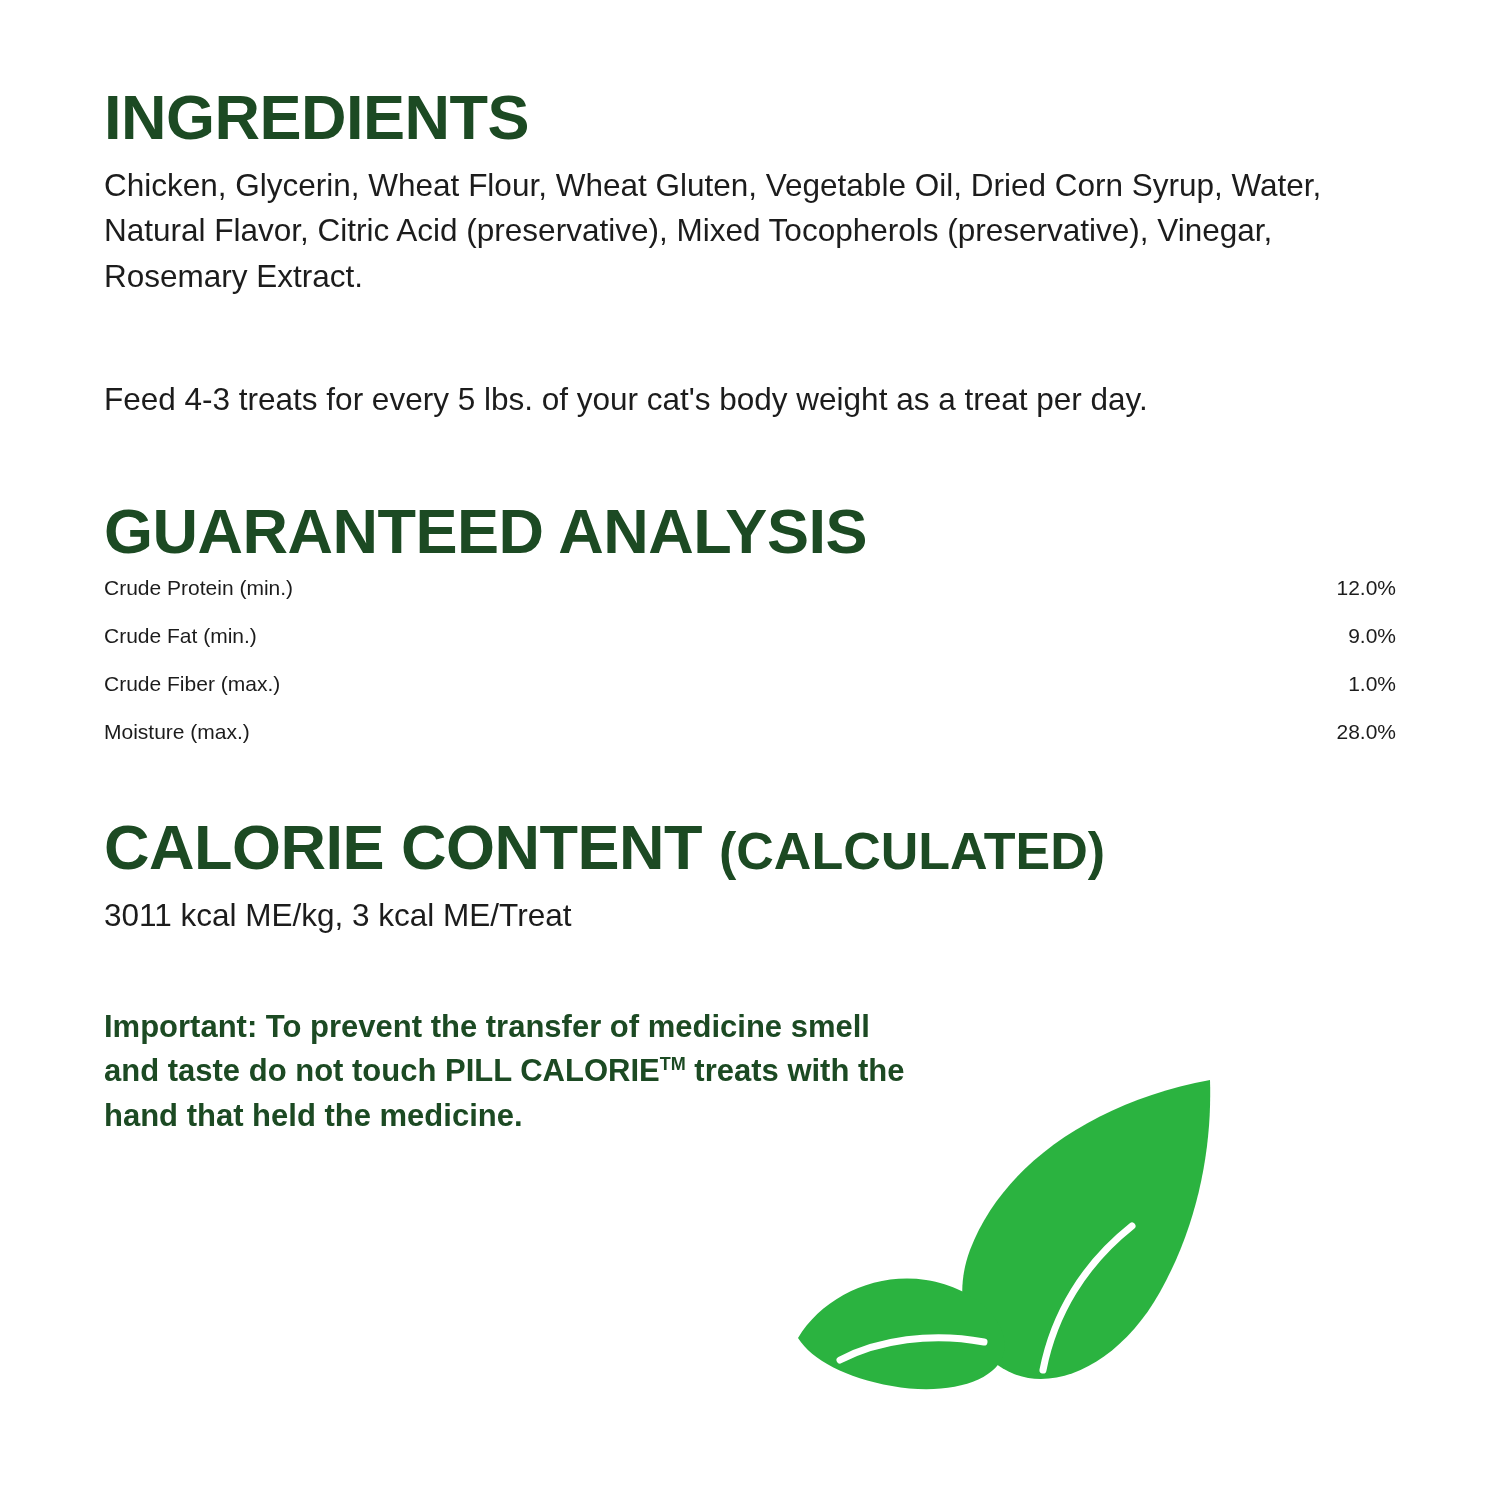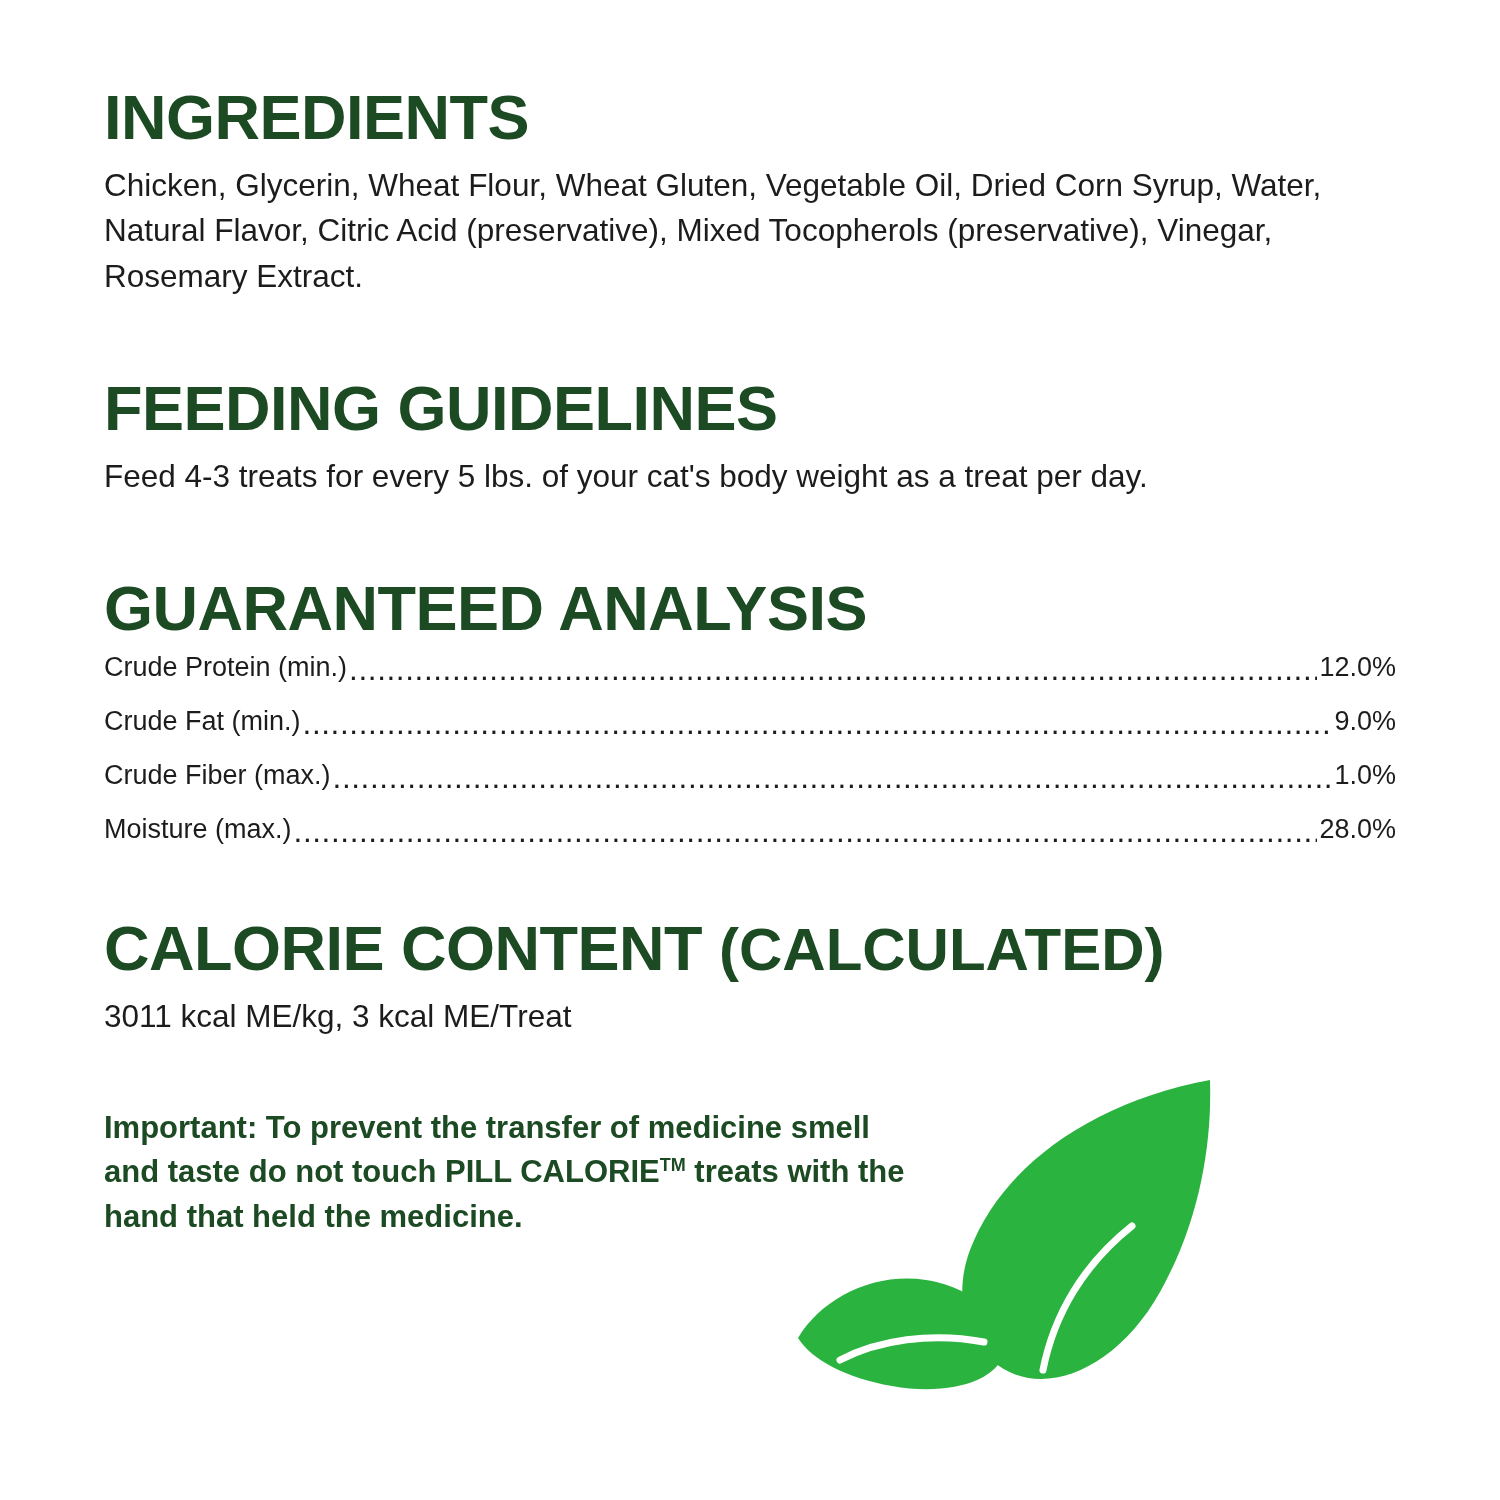--- a/index.html
+++ b/index.html
@@ -33,21 +33,21 @@
     font-family: "Liberation Sans", sans-serif;
     color: #1c4a23;
     font-weight: bold;
     font-size: 63px;
     line-height: 1.0;
     letter-spacing: -0.5px;
     margin: 0 0 14px 0;
     text-transform: uppercase;
   }
   h2.section-title .sub {
-    font-size: 60px;
+    font-size: 52px;
     letter-spacing: 0px;
   }
 
   p.body-text {
     font-size: 31.5px;
     line-height: 1.44;
     color: #1c1c1c;
     margin: 0;
     max-width: 1290px;
   }
@@ -59,21 +59,21 @@
 
   .ga-list {
     margin: 0;
     padding: 0;
     list-style: none;
     width: 1292px;
   }
   .ga-row {
     display: flex;
     align-items: flex-start;
-    font-size: 27px;
+    font-size: 21px;
     line-height: 1.0;
     color: #1c1c1c;
     margin-bottom: 27px;
     white-space: nowrap;
   }
   .ga-row:last-child { margin-bottom: 0; }
   .ga-label { flex: 0 0 auto; }
   .ga-dots {
     flex: 1 1 auto;
     overflow: hidden;
@@ -118,21 +118,20 @@
 
 <div class="page">
   <div class="content">
 
     <section class="block-ingredients">
       <h2 class="section-title">INGREDIENTS</h2>
       <p class="body-text">Chicken, Glycerin, Wheat Flour, Wheat Gluten, Vegetable Oil, Dried Corn Syrup, Water, Natural Flavor, Citric Acid (preservative), Mixed Tocopherols (preservative), Vinegar, Rosemary Extract.</p>
     </section>
 
     <section class="block-feeding">
-      <h2 class="section-title">FEEDING GUIDELINES</h2>
       <p class="body-text">Feed 4-3 treats for every 5 lbs. of your cat's body weight as a treat per day.</p>
     </section>
 
     <section class="block-analysis">
       <h2 class="section-title">GUARANTEED ANALYSIS</h2>
       <ul class="ga-list">
         <li class="ga-row">
           <span class="ga-label">Crude Protein (min.)</span>
           <span class="ga-dots"></span>
           <span class="ga-value">12.0%</span>

